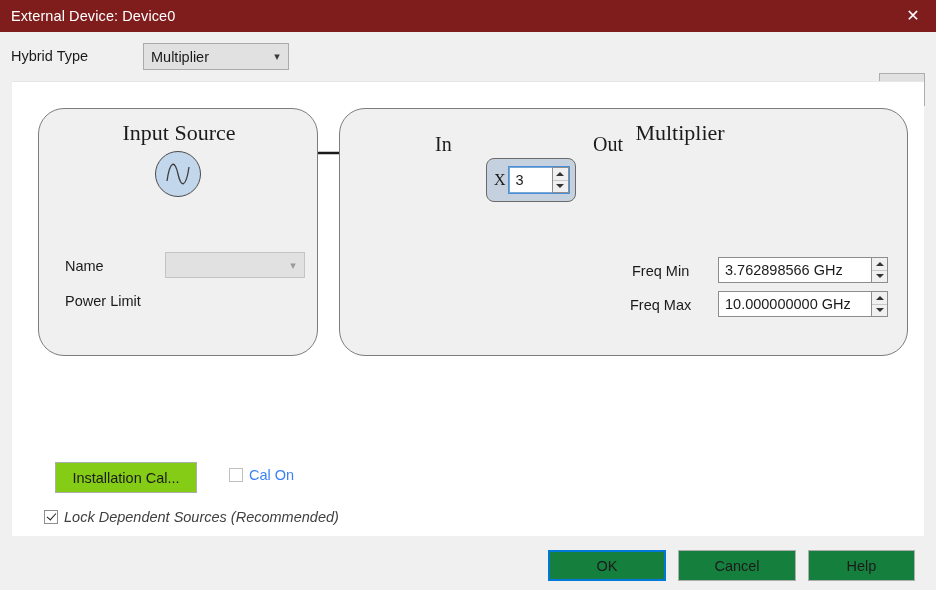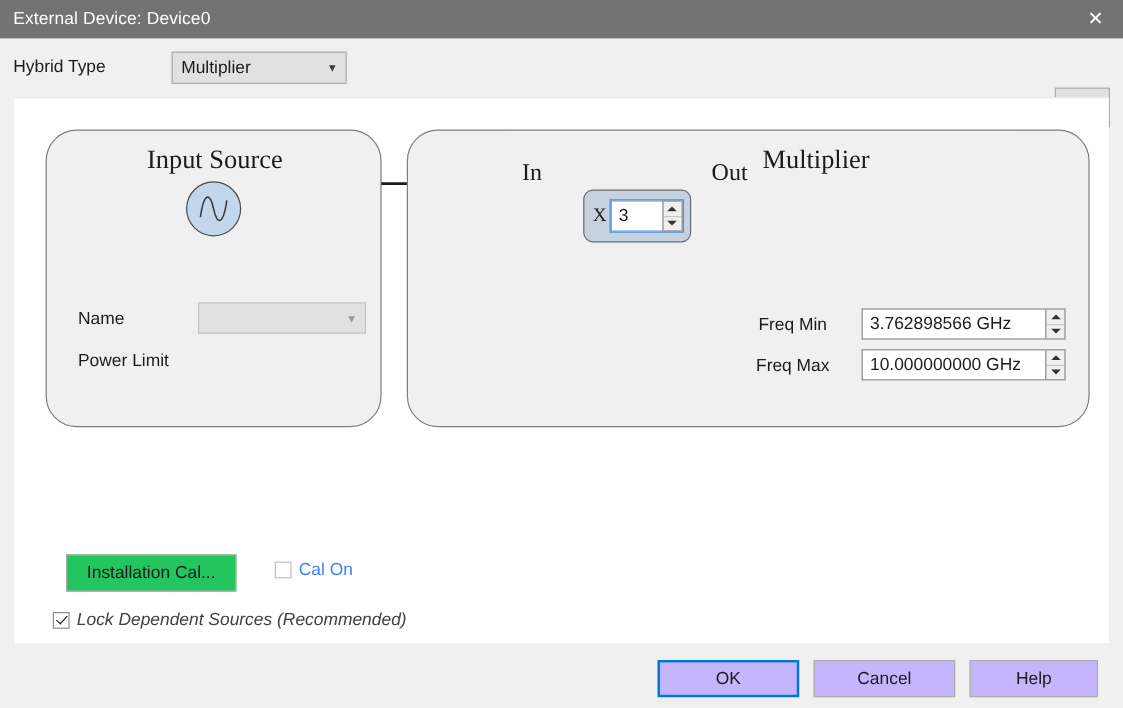--- a/index.html
+++ b/index.html
@@ -19,21 +19,21 @@
     width: 936px;
     height: 590px;
     background: #f0f0f0;
   }
 
   
   #titlebar {
     position: absolute;
     left: 0; top: 0;
     width: 936px; height: 32px;
-    background: #737373;
+    background: #7f1d1d;
     color: #ffffff;
   }
   #titlebar-text {
     position: absolute;
     left: 11px; top: 0;
     height: 32px;
     line-height: 32px;
     font-size: 14.5px;
     letter-spacing: .1px;
     white-space: nowrap;
@@ -269,21 +269,21 @@
   #in-label  { left: 95px;  top: 24px; }
   #out-label { left: 253px; top: 24px; }
 
   
   #installcal-button {
     position: absolute;
     left: 43px; top: 380px;
     width: 142px; height: 31px;
     box-sizing: border-box;
     border: 1px solid #adadad;
-    background: #22c55e;
+    background: #84cc16;
     font-size: 14.5px;
     color: #1b1b1b;
     display: flex;
     align-items: center;
     justify-content: center;
   }
   .check-row {
     position: absolute;
     display: flex;
     align-items: center;
@@ -311,21 +311,21 @@
     border-width: 0 1.6px 1.6px 0;
     transform: rotate(42deg);
   }
 
   
   .dlg-button {
     position: absolute;
     box-sizing: border-box;
     height: 31px;
     border: 1px solid #adadad;
-    background: #c4b5fd;
+    background: #15803d;
     font-size: 14.5px;
     color: #1b1b1b;
     display: flex;
     align-items: center;
     justify-content: center;
   }
   #ok-button     { left: 548px; top: 550px; width: 118px; border: 2px solid #0078d7; }
   #cancel-button { left: 678px; top: 550px; width: 118px; }
   #help-button   { left: 808px; top: 550px; width: 107px; }
 </style>

